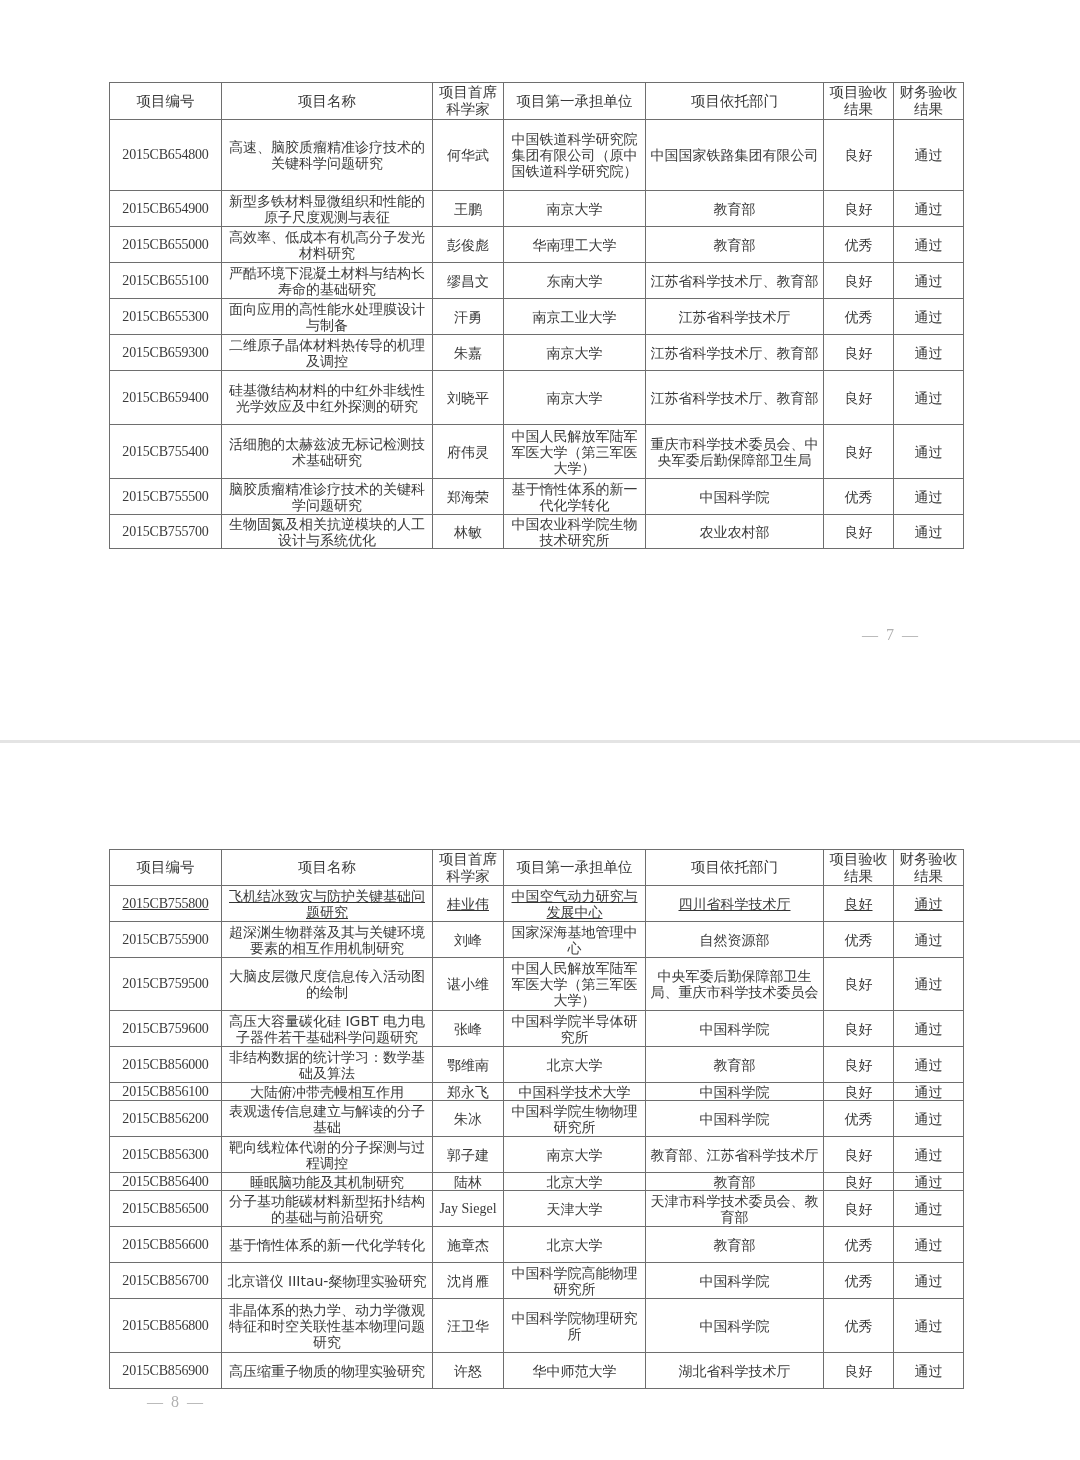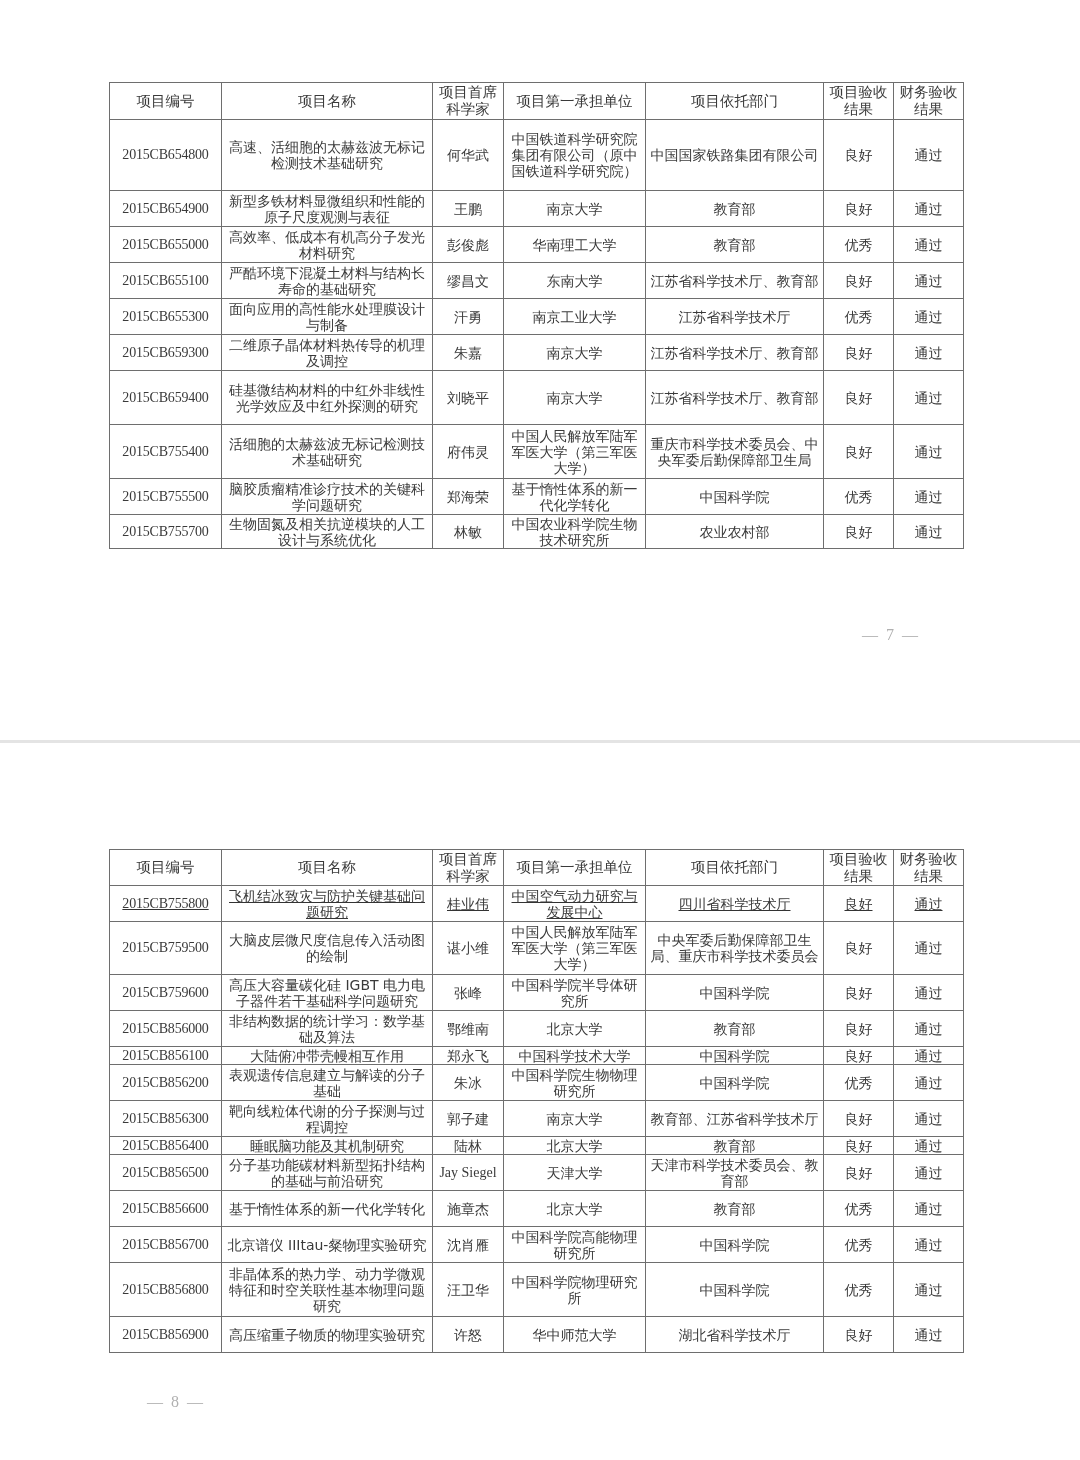--- a/index.html
+++ b/index.html
@@ -57,21 +57,21 @@
           </th>
           <th>
             <div>财务验收</div>
             <div>结果</div>
           </th>
         </tr>
       </thead>
     <tbody>
         <tr style="height: 71px;">
           <td class="code">2015CB654800</td>
-          <td class="name">高速、活细胞的太赫兹波无标记检测技术基础研究</td>
+          <td class="name">高速、脑胶质瘤精准诊疗技术的关键科学问题研究</td>
           <td>何华武</td>
           <td>中国铁道科学研究院集团有限公司（原中国铁道科学研究院）</td>
           <td>中国国家铁路集团有限公司</td>
           <td>良好</td>
           <td>通过</td>
         </tr>
         <tr style="height: 36px;">
           <td class="code">2015CB654900</td>
           <td class="name">新型多铁材料显微组织和性能的原子尺度观测与表征</td>
           <td>王鹏</td>
@@ -201,20 +201,29 @@
     <tbody>
         <tr style="height: 36px; text-decoration: underline;">
           <td class="code">2015CB755800</td>
           <td class="name">飞机结冰致灾与防护关键基础问题研究</td>
           <td>桂业伟</td>
           <td>中国空气动力研究与发展中心</td>
           <td>四川省科学技术厅</td>
           <td>良好</td>
           <td>通过</td>
         </tr>
+        <tr style="height: 36px;">
+          <td class="code">2015CB755900</td>
+          <td class="name">超深渊生物群落及其与关键环境要素的相互作用机制研究</td>
+          <td>刘峰</td>
+          <td>国家深海基地管理中心</td>
+          <td>自然资源部</td>
+          <td>优秀</td>
+          <td>通过</td>
+        </tr>
         <tr style="height: 53px;">
           <td class="code">2015CB759500</td>
           <td class="name">大脑皮层微尺度信息传入活动图的绘制</td>
           <td>谌小维</td>
           <td>中国人民解放军陆军军医大学（第三军医大学）</td>
           <td>中央军委后勤保障部卫生局、重庆市科学技术委员会</td>
           <td>良好</td>
           <td>通过</td>
         </tr>
         <tr style="height: 36px;">

